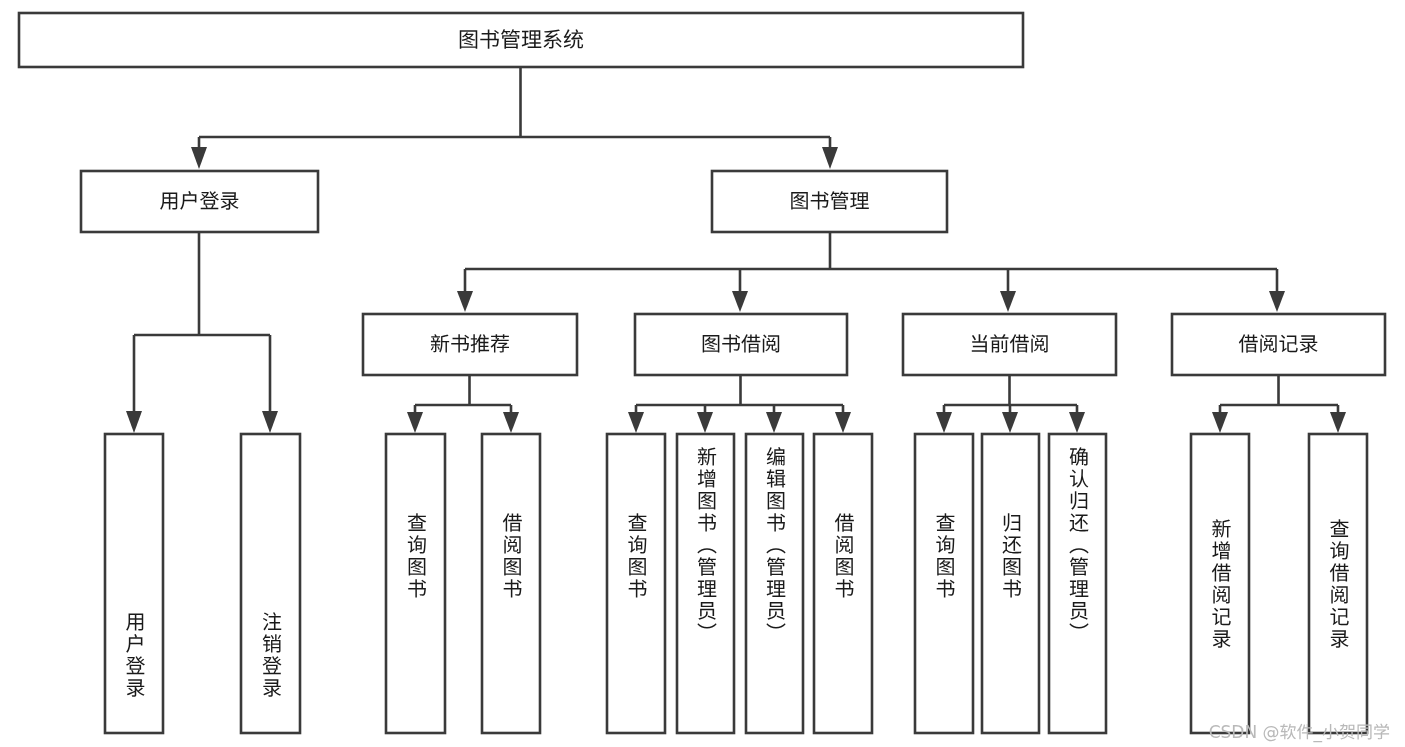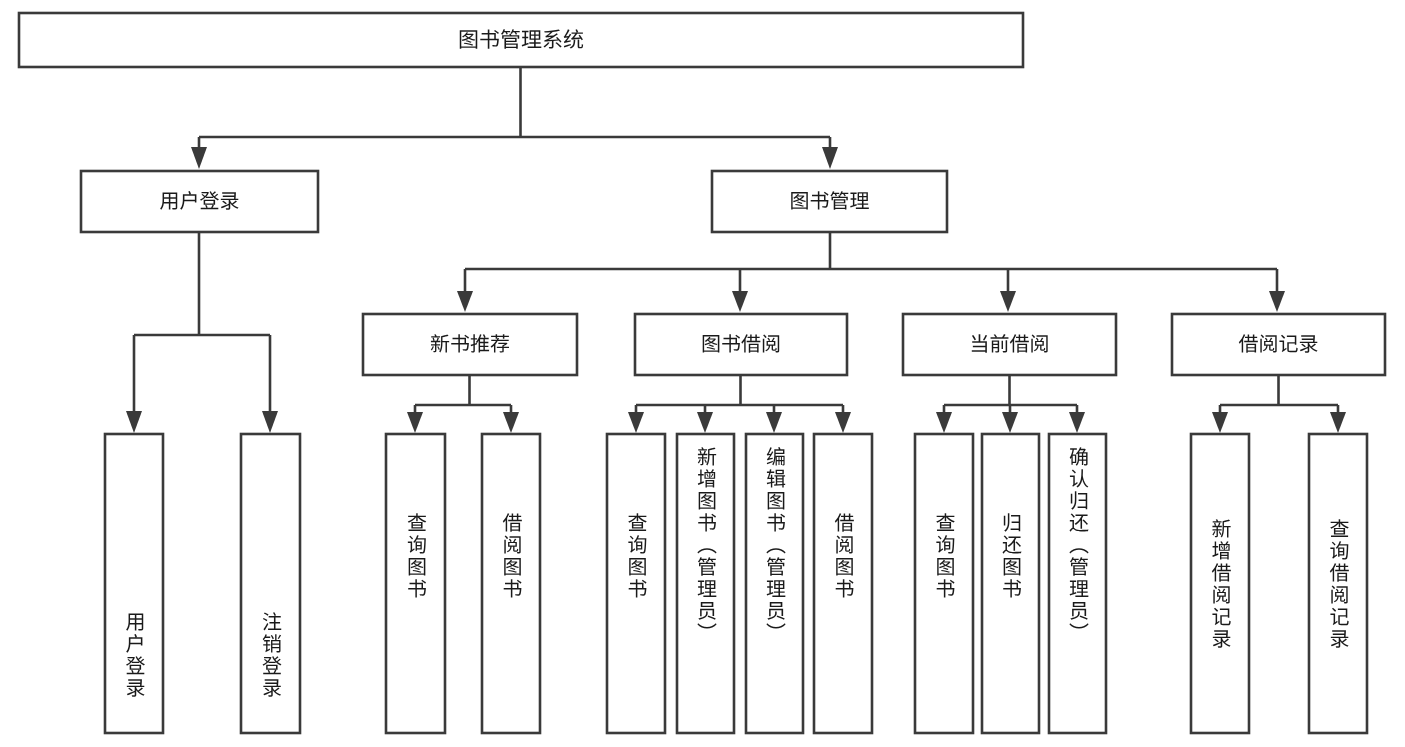--- a/index.html
+++ b/index.html
@@ -269,14 +269,15 @@
     <div class="leaf-label">确认归还（管理员）</div>
   </div>
 
   <div class="leaf-label-wrap" style="left:1191px; top:434px; width:58px; height:299px; align-items:center; box-sizing:border-box;">
     <div class="leaf-label">新增借阅记录</div>
   </div>
   <div class="leaf-label-wrap" style="left:1309px; top:434px; width:58px; height:299px; align-items:center; box-sizing:border-box;">
     <div class="leaf-label">查询借阅记录</div>
   </div>
 
+  <div class="watermark">CSDN @软件_小贺同学</div>
 
 </div>
 
 </body></html>

